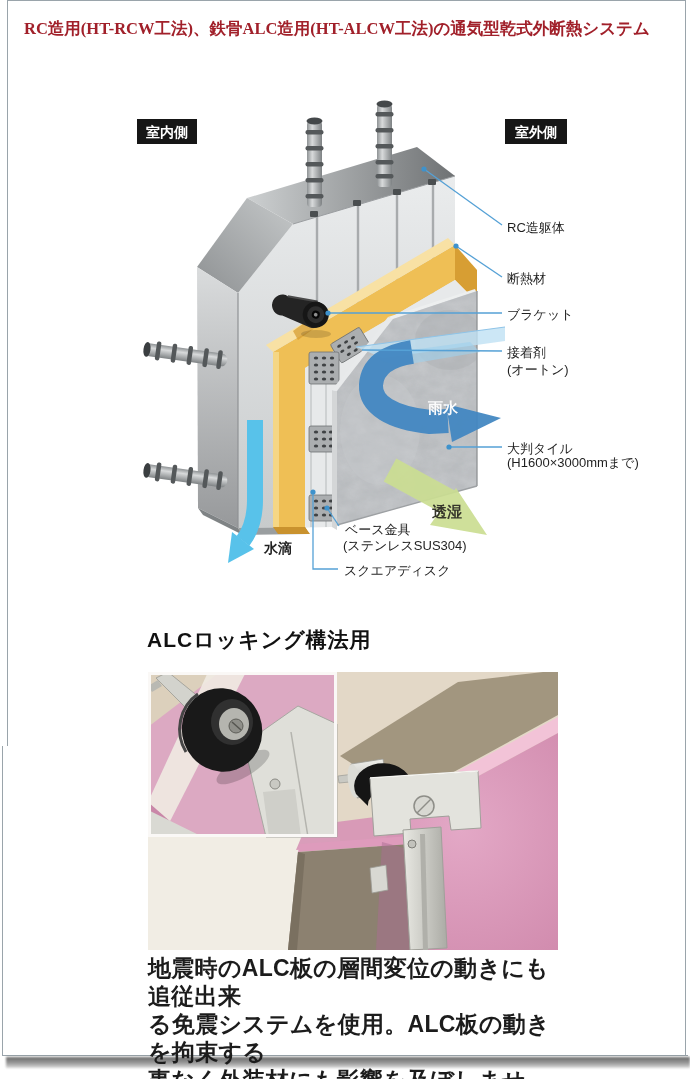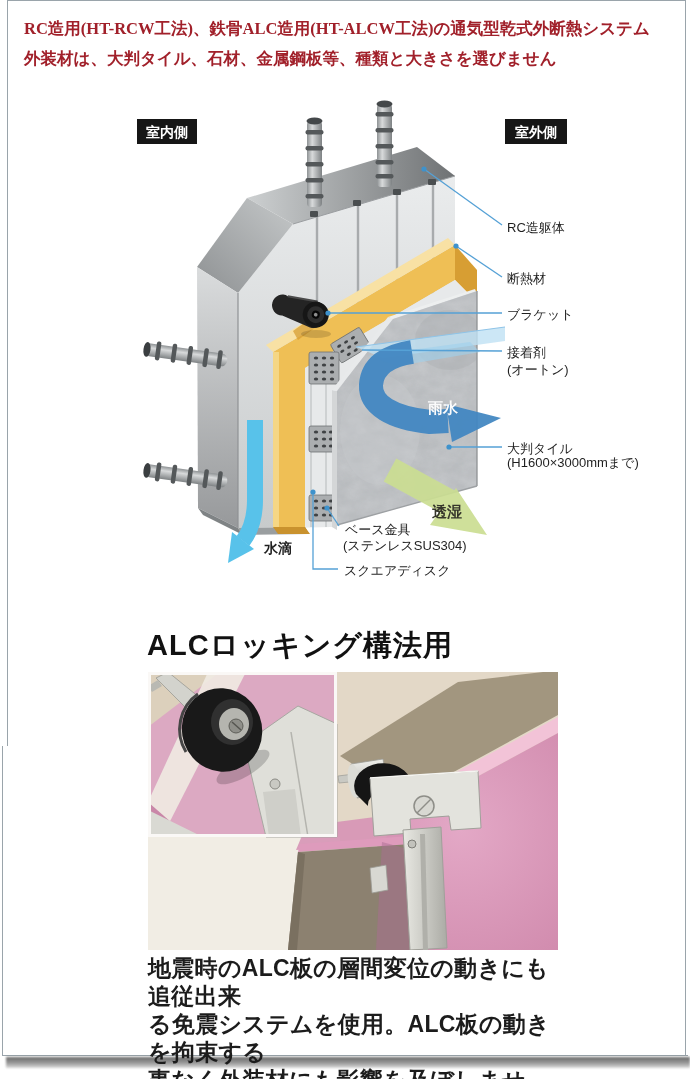--- a/index.html
+++ b/index.html
@@ -13,21 +13,21 @@
     background:linear-gradient(to bottom,#4e4e4e 0%,#8a8a8a 55%,#d6d6d6 100%);
     filter:blur(1px);opacity:.85;
   }
   #header-text{
     position:absolute;left:24px;top:14px;width:650px;
     font-family:"Liberation Serif", serif;font-weight:bold;
     font-size:16.5px;line-height:30px;color:#a1202a;
   }
   #section-title{
     position:absolute;left:147px;top:626px;
-    font-size:29px;font-weight:bold;color:#111;letter-spacing:1px;
+    font-size:21px;font-weight:bold;color:#111;letter-spacing:1px;
   }
   #body-text{
     position:absolute;left:148px;top:954px;width:424px;
     font-size:23px;line-height:28px;font-weight:bold;color:#1c1c1c;
     white-space:pre-line;letter-spacing:.3px;
   }
   svg{position:absolute;left:0;top:0;}
   #diagram-svg{left:0;top:95px;}
   #photo-svg{left:148px;top:672px;}
   text{font-family:"Liberation Sans", sans-serif;}
@@ -43,21 +43,20 @@
 
   <div class="bline" style="left:7px;top:0;width:679px;height:1px;"></div>
   <div class="bline" style="left:7px;top:0;width:1px;height:746px;"></div>
   <div class="bline" style="left:2px;top:746px;width:1px;height:310px;"></div>
   <div class="bline" style="left:685px;top:0;width:1px;height:1056px;"></div>
   <div class="bline" style="left:2px;top:1055px;width:686px;height:1px;"></div>
   <div id="shadow-bar"></div>
 
   <div id="header-text">
     <div>RC造用(HT-RCW工法)、鉄骨ALC造用(HT-ALCW工法)の通気型乾式外断熱システム</div>
-    <div>外装材は、大判タイル、石材、金属鋼板等、種類と大きさを選びません</div>
   </div>
 
   <svg id="diagram-svg" width="690" height="530" viewBox="0 95 690 530">
     <defs>
       <linearGradient id="gTop" x1="0" y1="0" x2="1" y2="0">
         <stop offset="0" stop-color="#cdd0d1"></stop>
           <stop offset="1" stop-color="#6f7274"></stop>
       </linearGradient>
       <linearGradient id="gCham" x1="1" y1="0" x2="0" y2="1">
         <stop offset="0" stop-color="#c5c8c9"></stop>

